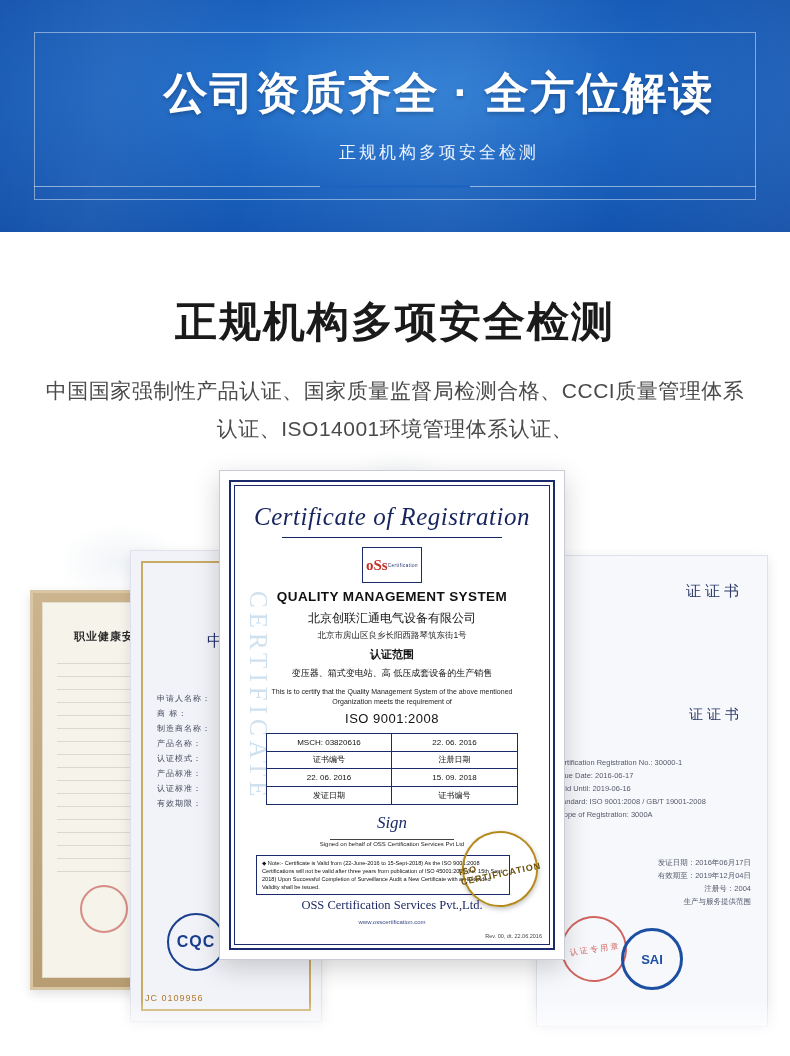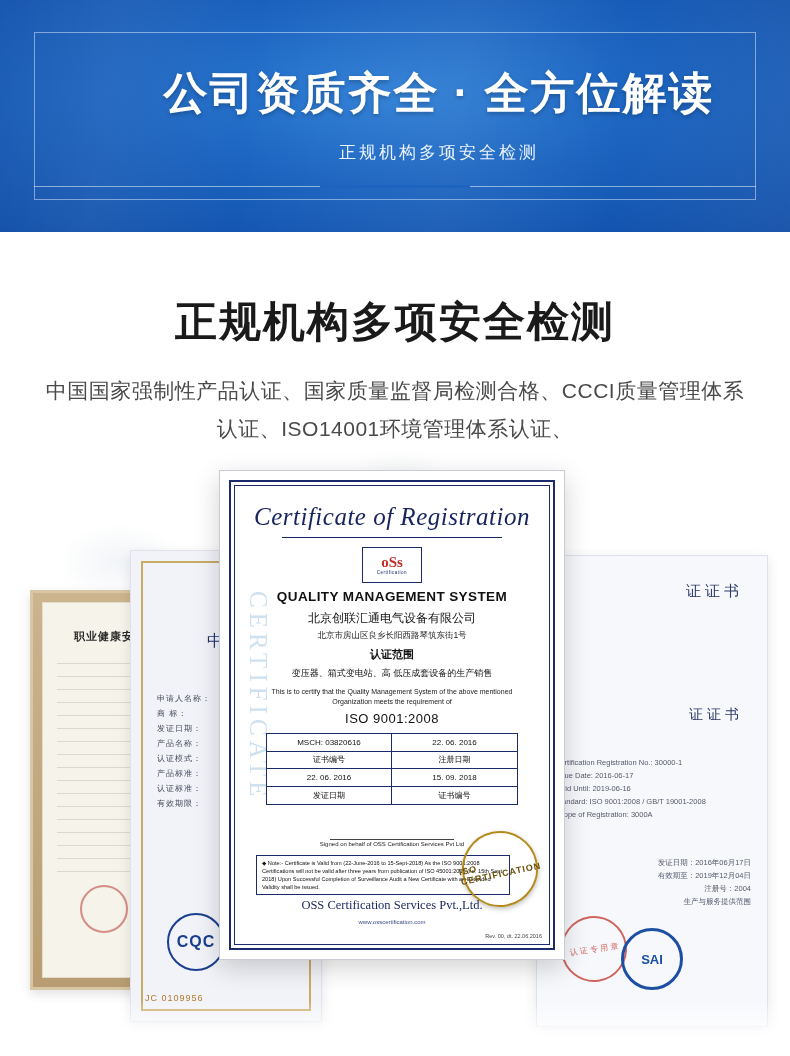--- a/index.html
+++ b/index.html
@@ -382,21 +382,21 @@
     background: #17245e;
   }
   .cert-main .logo-box {
     position: absolute;
     left: 50%; top: 76px;
     transform: translateX(-50%);
     width: 58px; height: 34px;
     border: 1px solid #1b2a6b;
     background: #fff;
     display: flex;
-    flex-direction: column;
+    flex-direction: row;
     align-items: center;
     justify-content: center;
   }
   .cert-main .logo-box .oss {
     color: #c3302a;
     font-weight: bold;
     font-size: 15px;
     line-height: 15px;
     font-family: "Liberation Serif", serif;
   }
@@ -593,21 +593,21 @@
         <div class="lines"></div>
         <div class="seal"></div>
       </div>
     </div>
 
     <div class="cert-left">
       <div class="frame"></div>
       <div class="cn-title">中国</div>
       <div class="rows" style="white-space:pre-line;">申请人名称：
 商    标：
-发证日期：
+制造商名称：
 产品名称：
 认证模式：
 产品标准：
 认证标准：
 有效期限：</div>
       <div class="bigchar">A 认证证书</div>
       <div class="cqc">CQC</div>
       <div class="idline">JC  0109956</div>
     </div>
 
@@ -657,20 +657,21 @@
         <div>MSCH: 03820616</div>
         <div>22. 06. 2016</div>
         <div>证书编号</div>
         <div>注册日期</div>
         <div>22. 06. 2016</div>
         <div>15. 09. 2018</div>
         <div>发证日期</div>
         <div>证书编号</div>
       </div>
 
+      <div class="signature">Sign</div>
       <div class="sign-line"></div>
       <div class="sign-caption">Signed on behalf of OSS Certification Services Pvt Ltd</div>
 
       <div class="note-box">◆ Note:- Certificate is Valid from (22-June-2016 to 15-Sept-2018) As the ISO 9001:2008 Certifications will not be valid after three years from publication of ISO 45001:2015 (i.e. 15th Sept 2018) Upon Successful Completion of Surveillance Audit a New Certificate with an Extended Validity shall be issued.</div>
       <div class="gold-seal">ISO CERTIFICATION</div>
 
       <div class="footer-name">OSS Certification Services Pvt.,Ltd.</div>
       <div class="footer-url">www.osscertification.com</div>
       <div class="rev">Rev. 00, dt. 22.06.2016</div>
     </div>

